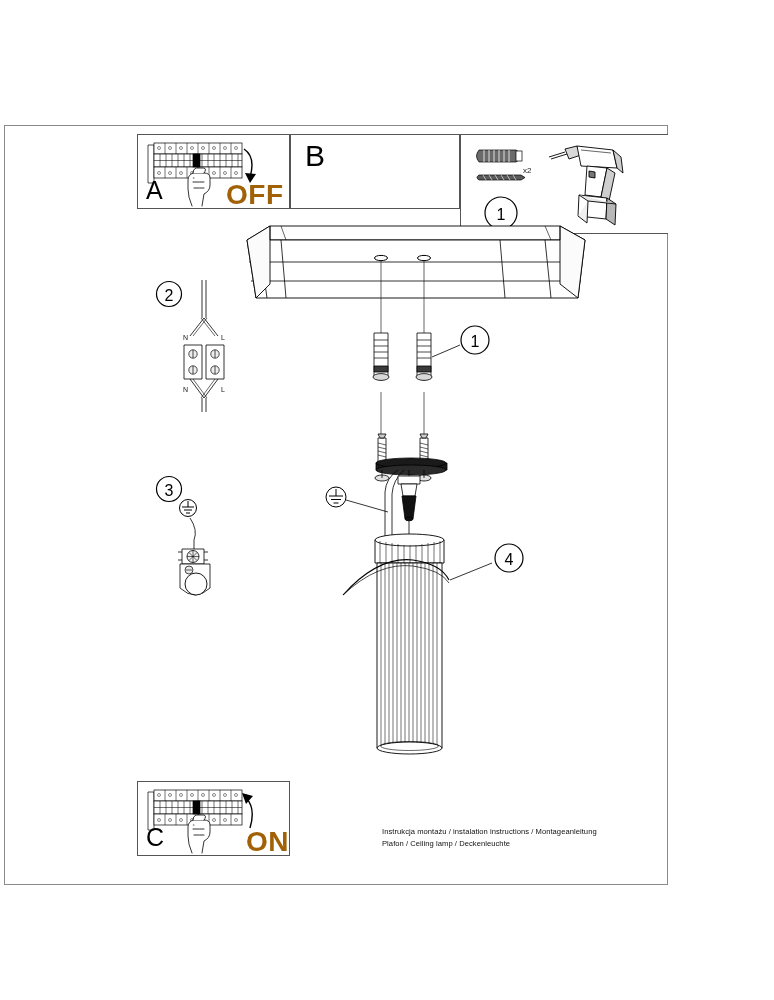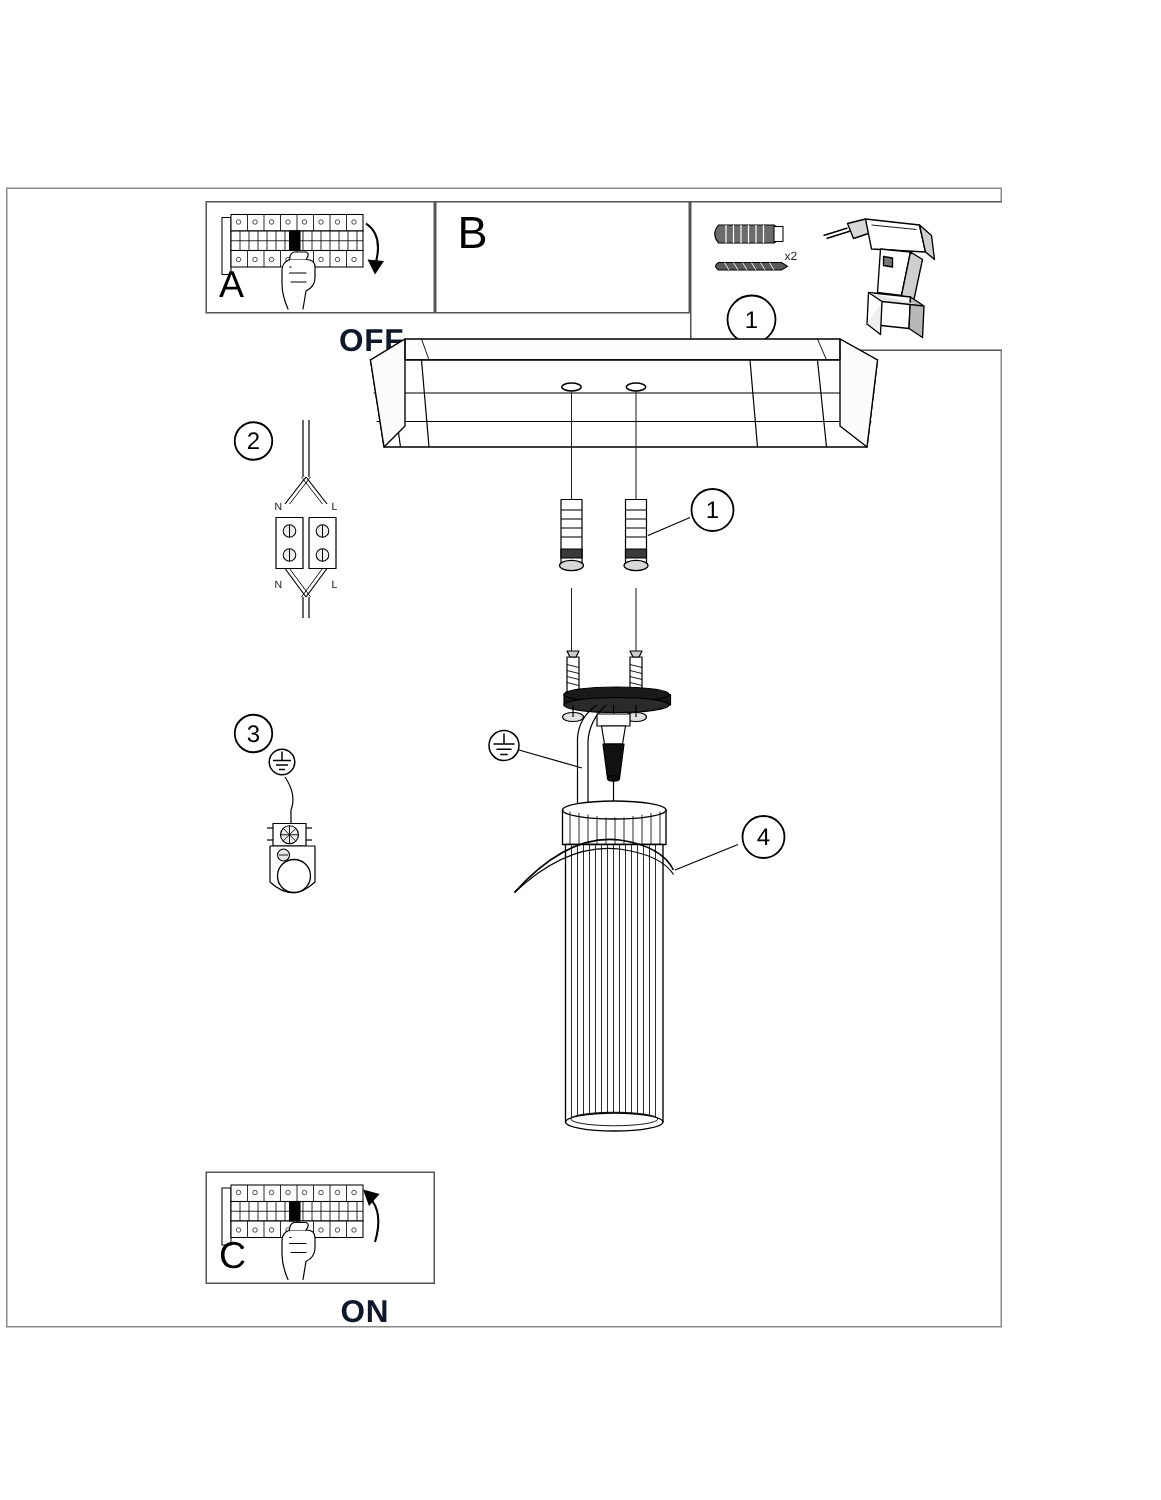--- a/index.html
+++ b/index.html
@@ -64,29 +64,28 @@
     font-weight: 400;
     color: #000;
     font-family: "Liberation Sans", sans-serif;
     line-height: 1;
   }
   #letter-a { left: 8px; bottom: 5px; }
   #letter-b { left: 14px; top: 6px; font-size: 30px; }
   #letter-c { left: 8px; bottom: 5px; }
   .state-label {
     position: absolute;
-    font-size: 21px;
+    font-size: 28px;
     font-weight: 700;
     letter-spacing: .5px;
-    color: #0f172a;
+    color: #a16207;
     font-family: "Liberation Sans", sans-serif;
-    margin-top: 37px;
   }
   #label-off { left: 88px; top: 44px; }
-  #label-on  { left: 89px; top: 44px; }
+  #label-on  { left: 108px; top: 44px; }
   .x2-label {
     position: absolute;
     font-size: 8px;
     color: #222;
     font-family: Liberation Sans, sans-serif;
   }
   
   #caption {
     position: absolute;
     left: 382px;
@@ -580,14 +579,18 @@
       </g>
 
       <path d="M180 564 L210 564 L210 588 Q195 602 180 588 Z" fill="#ffffff" stroke="#000"></path>
       <circle cx="189" cy="570" r="4" fill="#e8e8e8" stroke="#000" stroke-width="0.7"></circle>
       <line x1="186" y1="570" x2="192" y2="570" stroke-width="0.6"></line>
       <circle cx="196" cy="584" r="11" fill="#ffffff" stroke="#000" stroke-width="0.9"></circle>
     </g>
 
   </svg>
 
+  <div id="caption">
+    <div>Instrukcja montażu / instalation instructions / Montageanleitung</div>
+    <div>Plafon / Ceiling lamp / Deckenleuchte</div>
+  </div>
 
 </div>
 
 </body></html>

